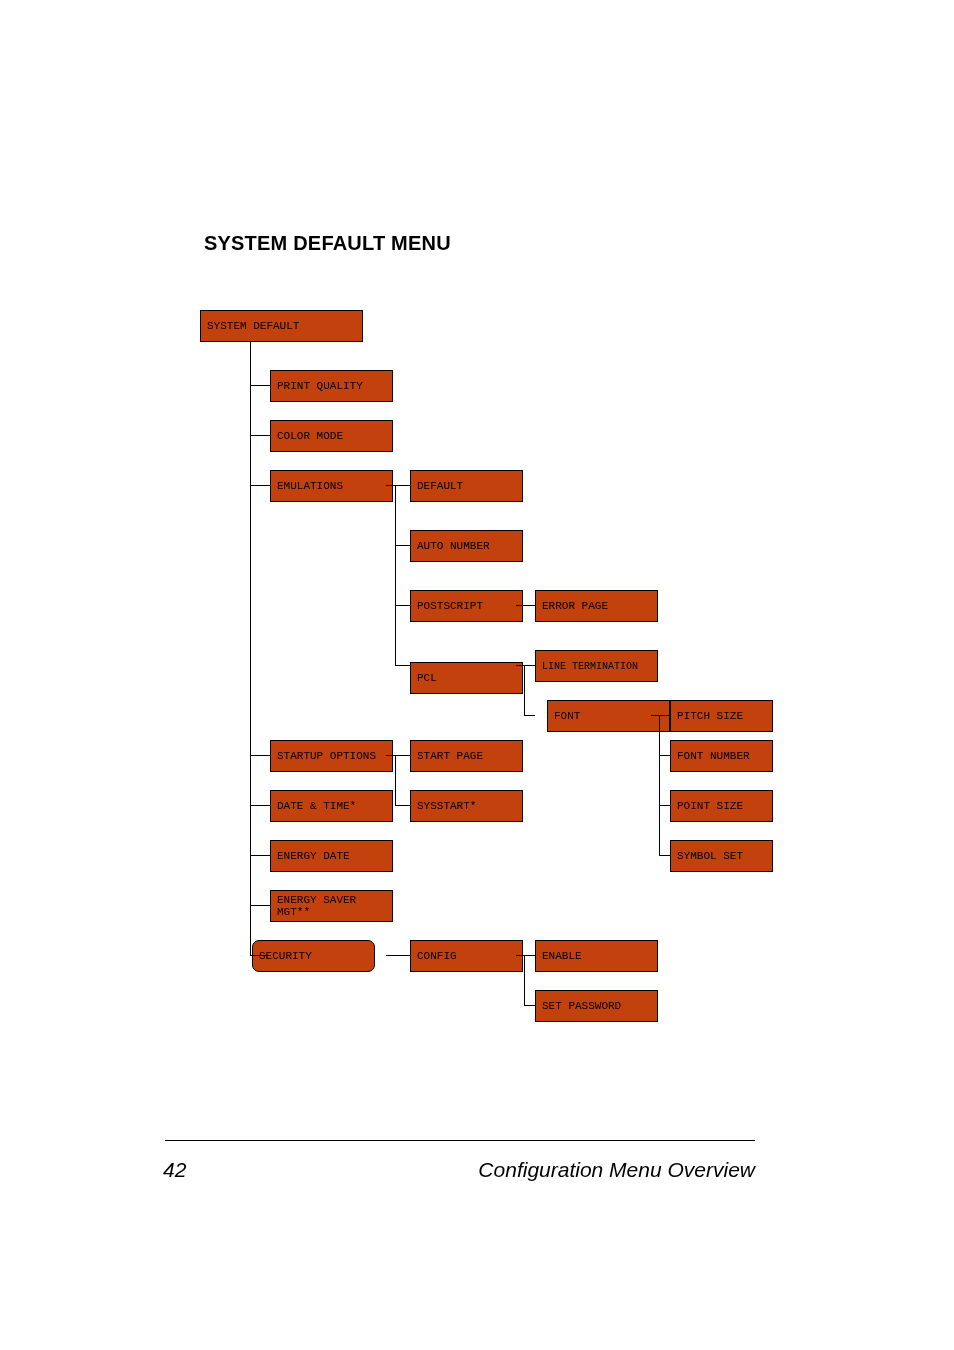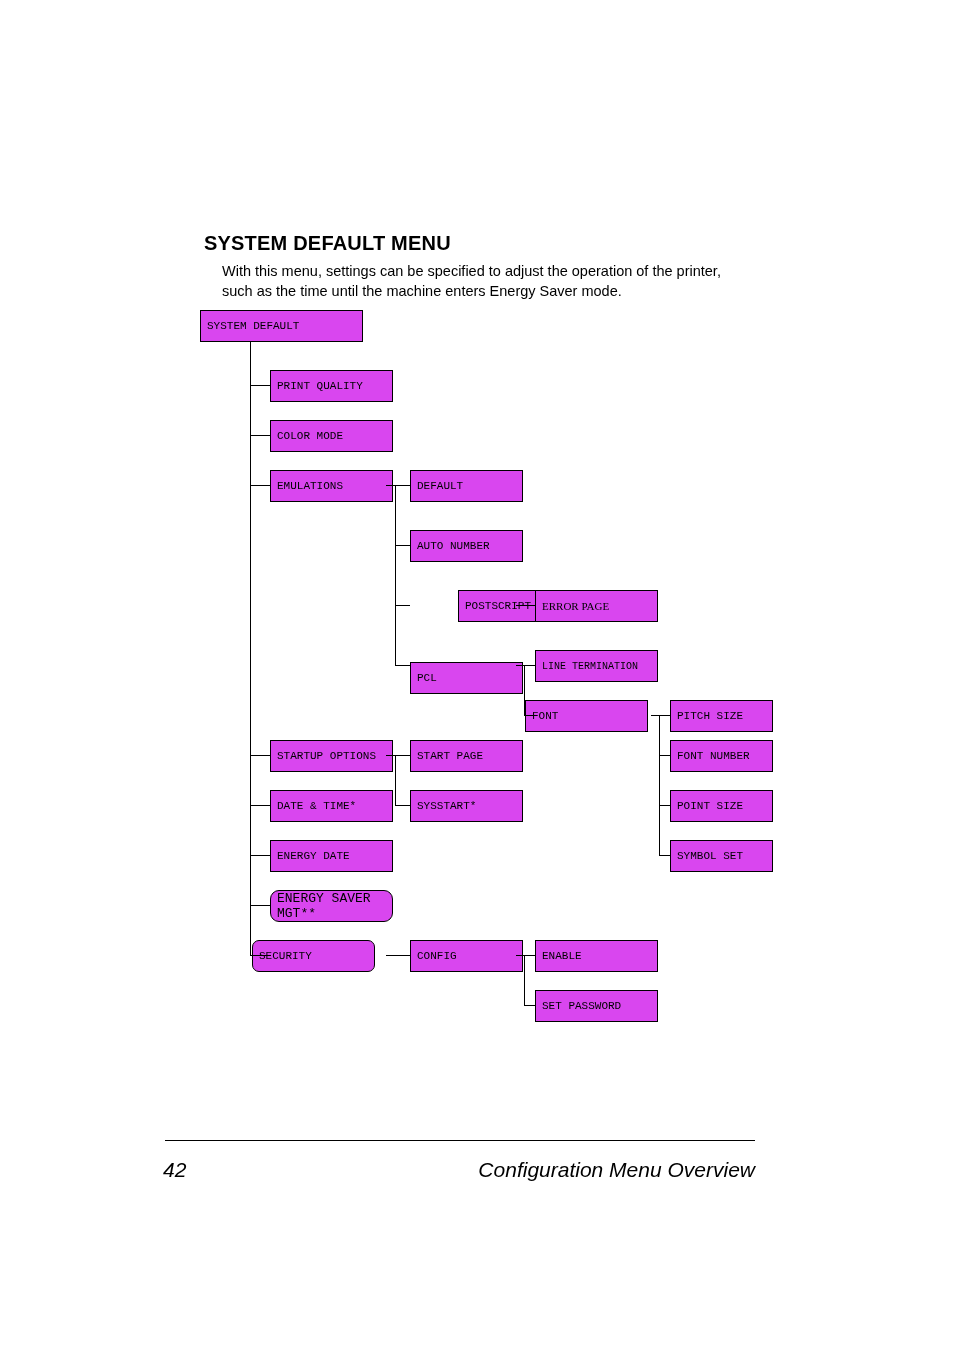--- a/index.html
+++ b/index.html
@@ -34,21 +34,21 @@
   .diagram {
     position: absolute;
     left: 200px;
     top: 310px;
     width: 560px;
     height: 800px;
   }
   .box {
     position: absolute;
     border: 1px solid #000;
-    background: #d946ef;
+    background: #c2410c;
     font-family: "Courier New", Courier, monospace;
     font-size: 11px;
     display: flex;
     align-items: center;
     padding-left: 6px;
   }
   
   .ln {
     position: absolute;
     background: #000;
@@ -76,46 +76,45 @@
     font-style: italic;
     font-size: 21px;
   }
 </style>
 </head>
 <body>
 
 <div class="page">
 
   <div class="heading">SYSTEM DEFAULT MENU</div>
-  <div class="intro">With this menu, settings can be specified to adjust the operation of the printer, such as the time until the machine enters Energy Saver mode.</div>
 
   <div class="diagram">
 
     <div class="box" style="left:0px; top:0px; width:155px; height:30px;">SYSTEM DEFAULT</div>
 
     <div class="box" style="left:70px; top:60px; width:115px; height:30px;">PRINT QUALITY</div>
     <div class="box" style="left:70px; top:110px; width:115px; height:30px;">COLOR MODE</div>
     <div class="box" style="left:70px; top:160px; width:115px; height:30px;">EMULATIONS</div>
     <div class="box" style="left:70px; top:430px; width:115px; height:30px;">STARTUP OPTIONS</div>
     <div class="box" style="left:70px; top:480px; width:115px; height:30px;">DATE &amp; TIME*</div>
     <div class="box" style="left:70px; top:530px; width:115px; height:30px;">ENERGY DATE</div>
-    <div class="box" style="left:70px; top:580px; width:115px; height:30px; font-size:13px;border-radius:9px;">ENERGY SAVER MGT**</div>
+    <div class="box" style="left:70px; top:580px; width:115px; height:30px; font-size:11px;">ENERGY SAVER MGT**</div>
     <div class="box" style="left:52px; top:630px; width:115px; height:30px;border-radius:7px;">SECURITY</div>
 
     <div class="box" style="left:210px; top:160px; width:105px; height:30px;">DEFAULT</div>
     <div class="box" style="left:210px; top:220px; width:105px; height:30px;">AUTO NUMBER</div>
-    <div class="box" style="left:210px; top:280px; width:105px; height:30px;margin-left:48px;">POSTSCRIPT</div>
+    <div class="box" style="left:210px; top:280px; width:105px; height:30px;">POSTSCRIPT</div>
     <div class="box" style="left:210px; top:352px; width:105px; height:30px;">PCL</div>
     <div class="box" style="left:210px; top:430px; width:105px; height:30px;">START PAGE</div>
     <div class="box" style="left:210px; top:480px; width:105px; height:30px;">SYSSTART*</div>
     <div class="box" style="left:210px; top:630px; width:105px; height:30px;">CONFIG</div>
 
-    <div class="box" style="left:335px; top:280px; width:115px; height:30px;font-family:Liberation Serif, serif;">ERROR PAGE</div>
+    <div class="box" style="left:335px; top:280px; width:115px; height:30px;">ERROR PAGE</div>
     <div class="box" style="left:335px; top:340px; width:115px; height:30px; font-size:10px;">LINE TERMINATION</div>
-    <div class="box" style="left:325px; top:390px; width:115px; height:30px;">FONT</div>
+    <div class="box" style="left:347px; top:390px; width:115px; height:30px;">FONT</div>
     <div class="box" style="left:335px; top:630px; width:115px; height:30px;">ENABLE</div>
     <div class="box" style="left:335px; top:680px; width:115px; height:30px;">SET PASSWORD</div>
 
     <div class="box" style="left:470px; top:390px; width:95px; height:30px;">PITCH SIZE</div>
     <div class="box" style="left:470px; top:430px; width:95px; height:30px;">FONT NUMBER</div>
     <div class="box" style="left:470px; top:480px; width:95px; height:30px;">POINT SIZE</div>
     <div class="box" style="left:470px; top:530px; width:95px; height:30px;">SYMBOL SET</div>
 
     <div class="ln" style="left:50px; top:31px; width:1px; height:614px;"></div>
 

